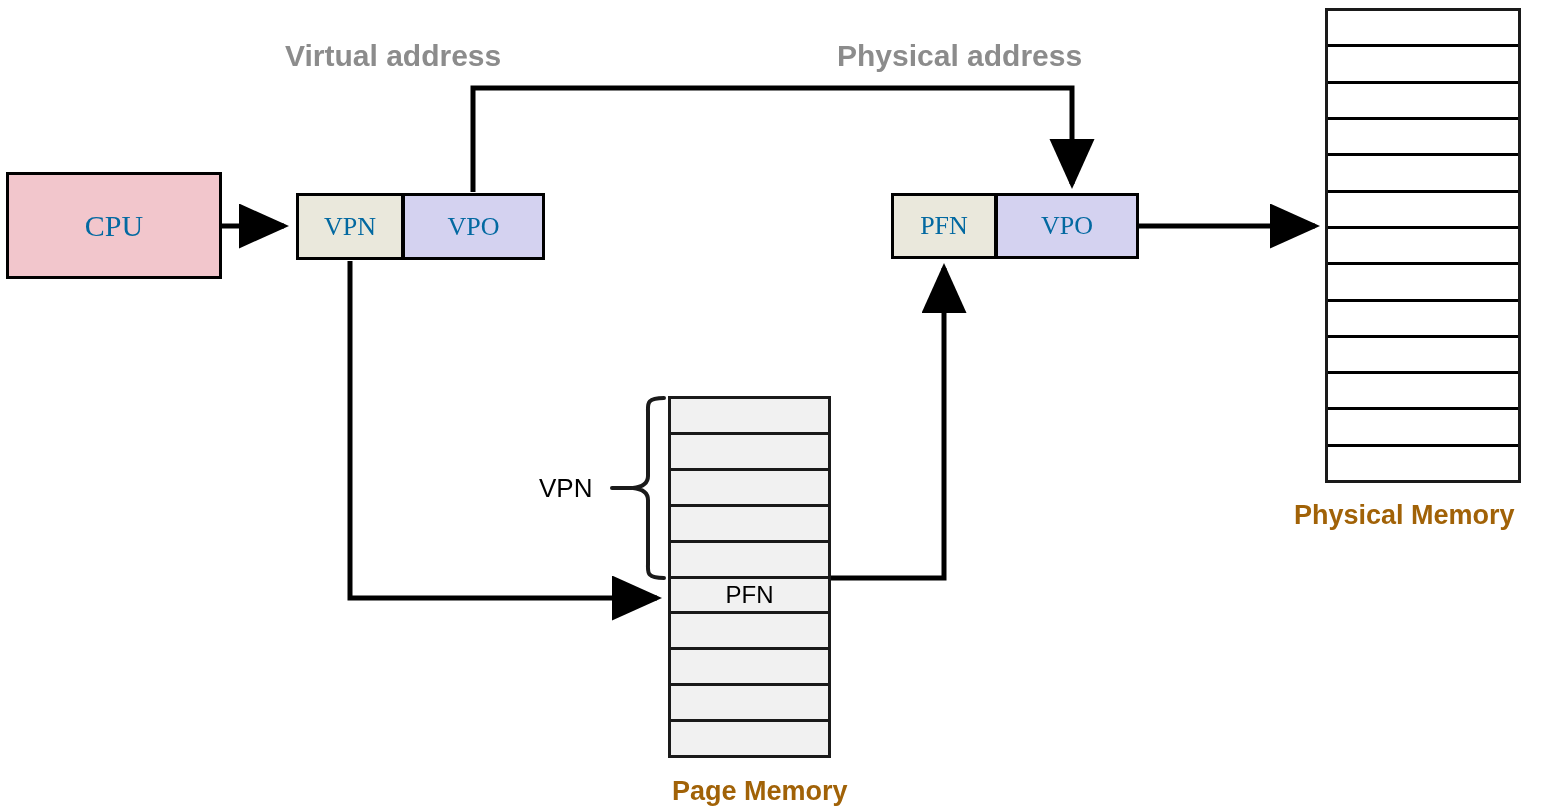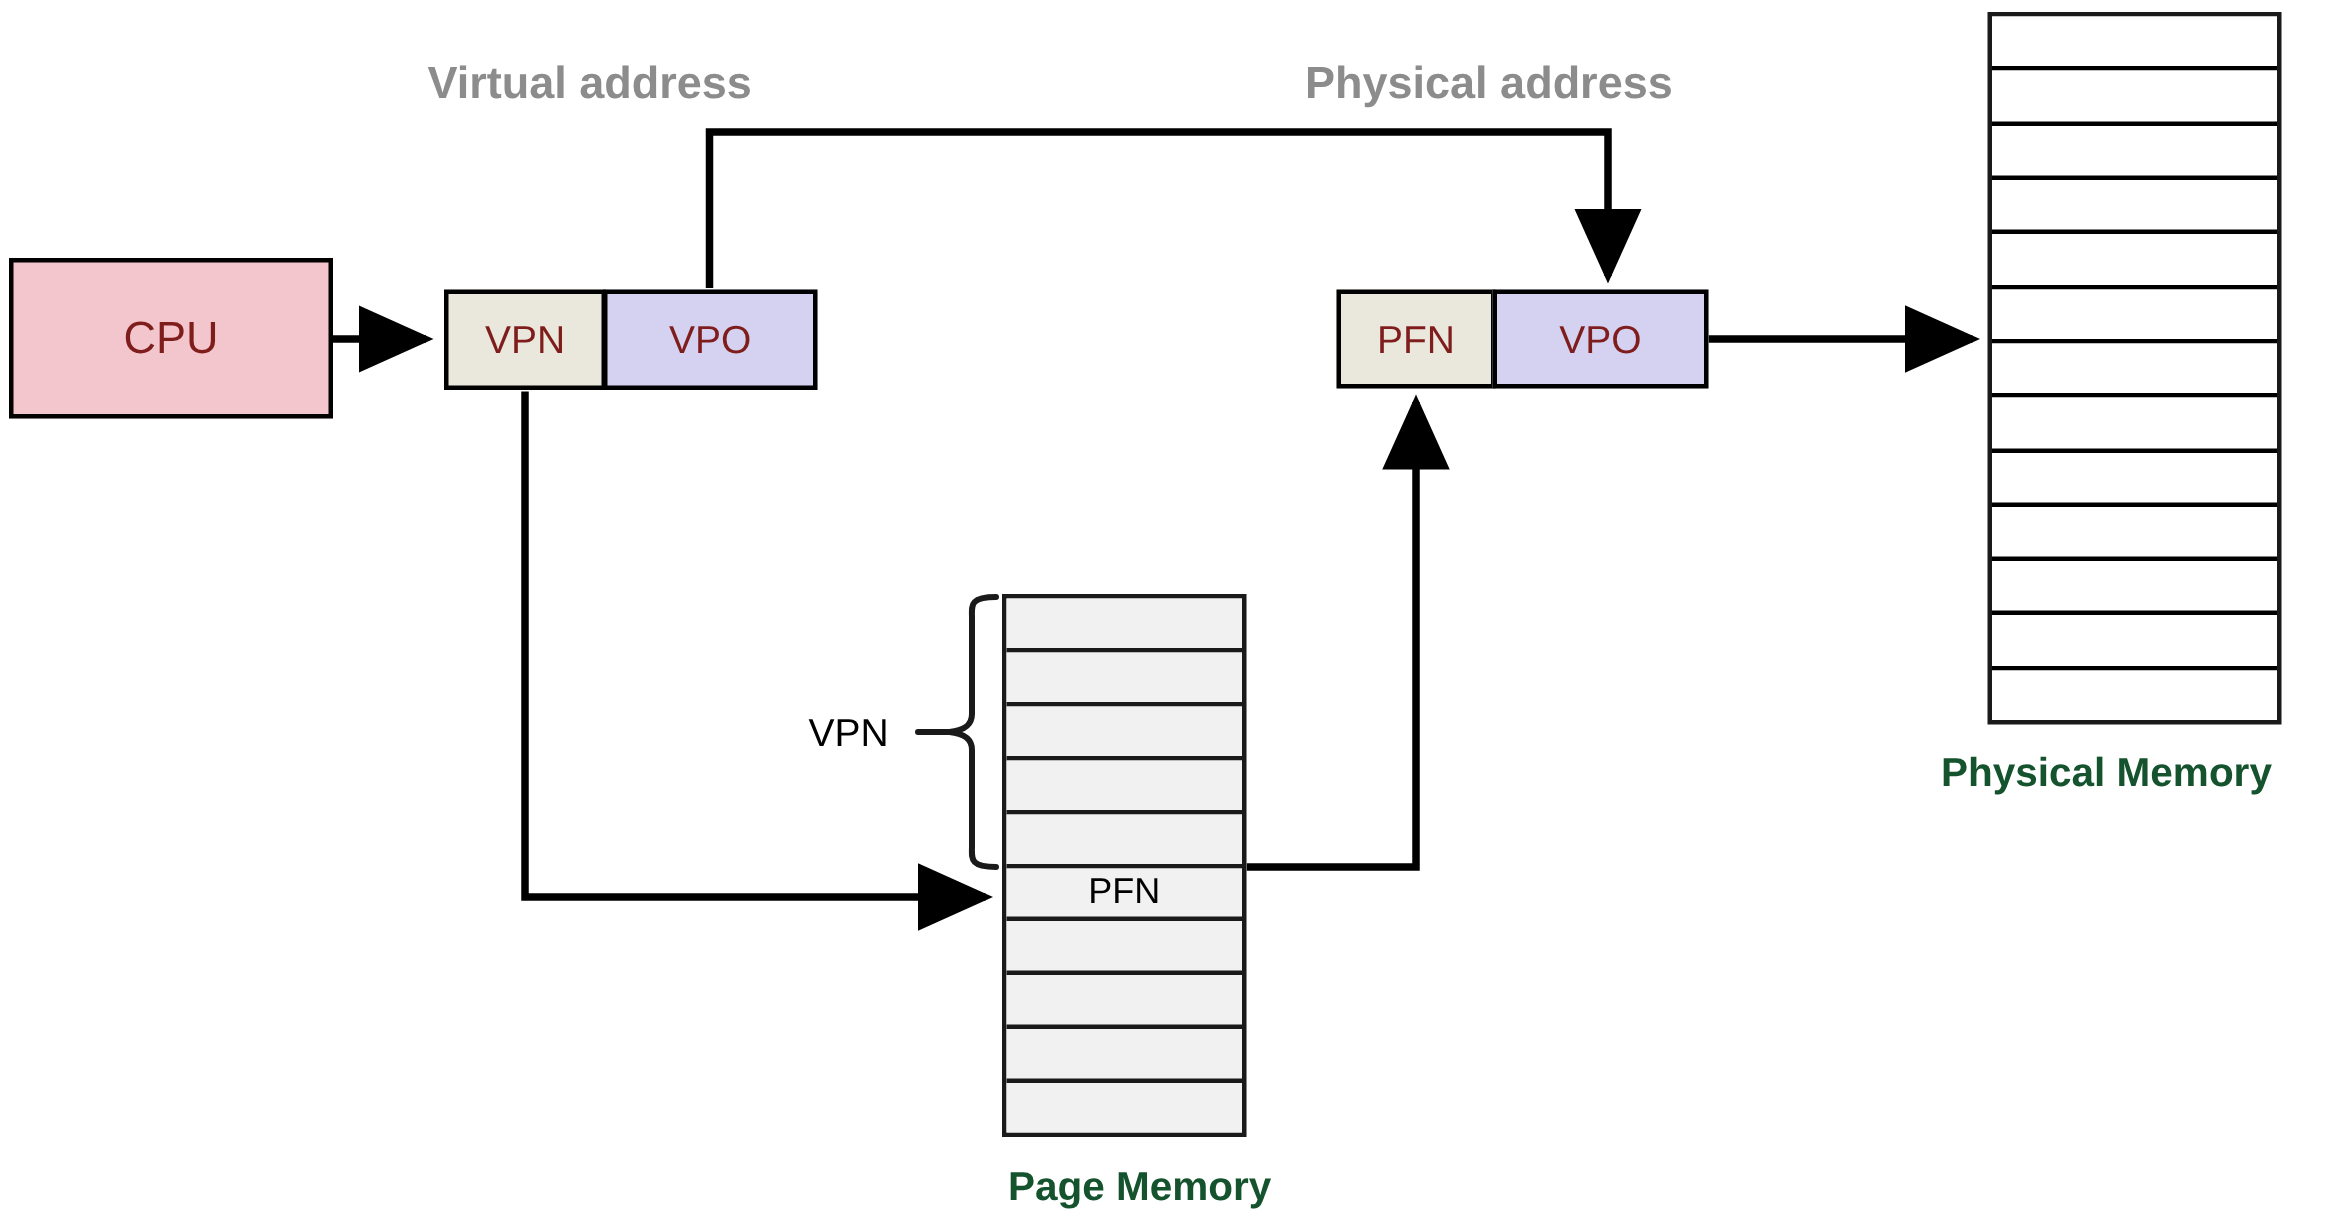--- a/index.html
+++ b/index.html
@@ -22,22 +22,22 @@
     width: 1551px;
     height: 812px;
   }
   .box {
     position: absolute;
     box-sizing: border-box;
     border: 3px solid #000000;
     display: flex;
     align-items: center;
     justify-content: center;
-    font-family: Liberation Sans, sans-serif;
-    color: #7f1d1d;
+    font-family: Liberation Serif, serif;
+    color: #0369a1;
   }
   #cpu-box {
     left: 6px;
     top: 172px;
     width: 216px;
     height: 107px;
     background: #F2C6CC;
     font-size: 30px;
   }
   #va-vpn {
@@ -74,27 +74,27 @@
   }
   .caption-gray {
     position: absolute;
     font-family: "Liberation Sans", sans-serif;
     font-weight: bold;
     font-size: 30px;
     color: #8C8C8C;
     white-space: nowrap;
   }
   #va-caption { left: 285px; top: 39px; }
-  #pa-caption { left: 870px; top: 39px; }
+  #pa-caption { left: 837px; top: 39px; }
   .caption-black {
     position: absolute;
     font-family: "Liberation Sans", sans-serif;
     font-weight: bold;
     font-size: 27px;
-    color: #14532d;
+    color: #a16207;
     white-space: nowrap;
   }
   #pt-caption { left: 672px; top: 776px; }
   #pm-caption { left: 1294px; top: 500px; }
   #vpn-brace-label {
     position: absolute;
     left: 539px;
     top: 473px;
     font-family: "Liberation Sans", sans-serif;
     font-size: 26px;

